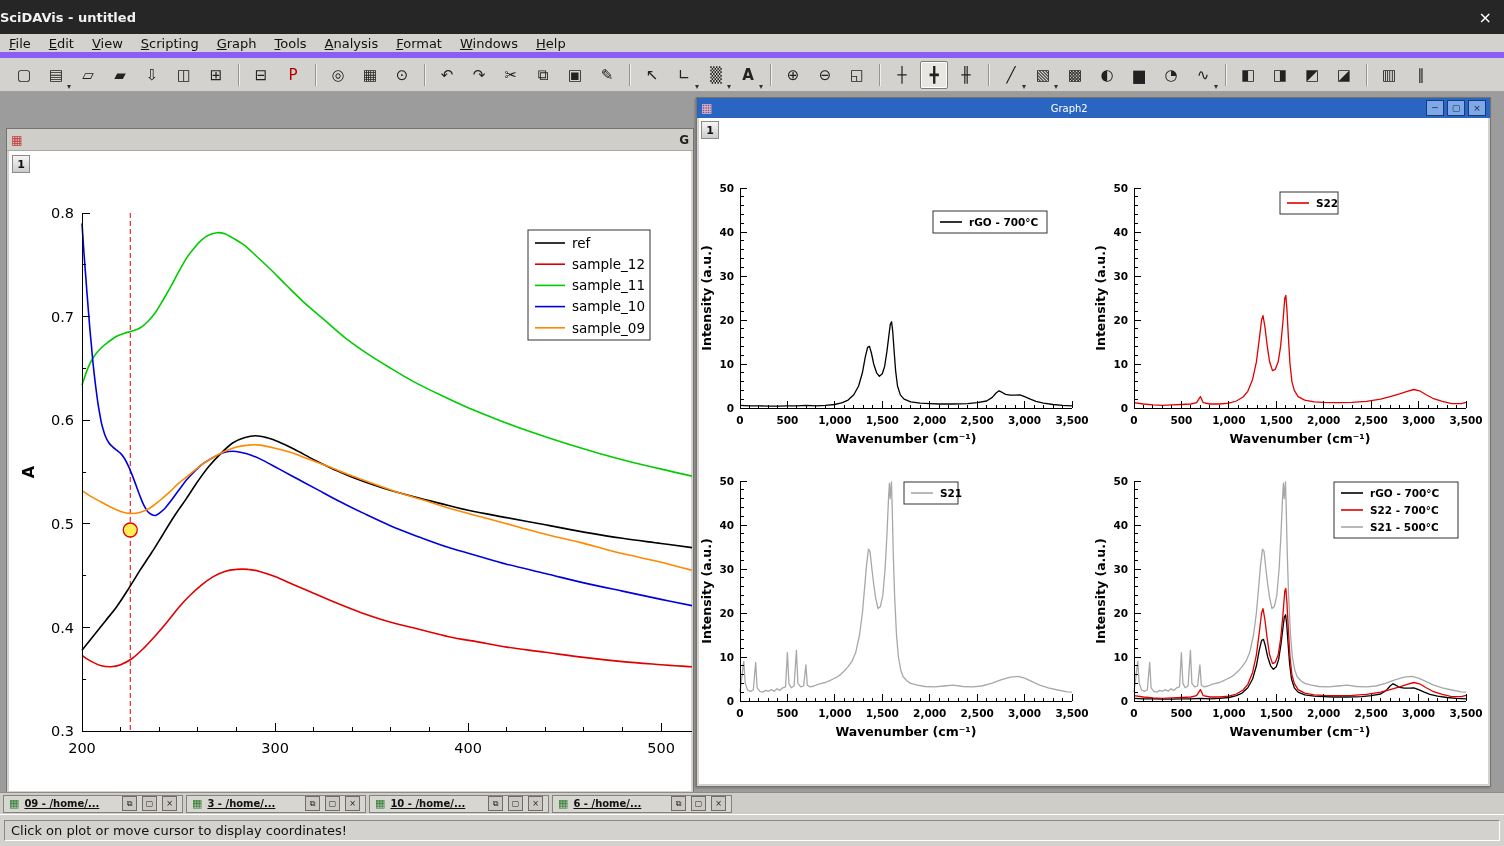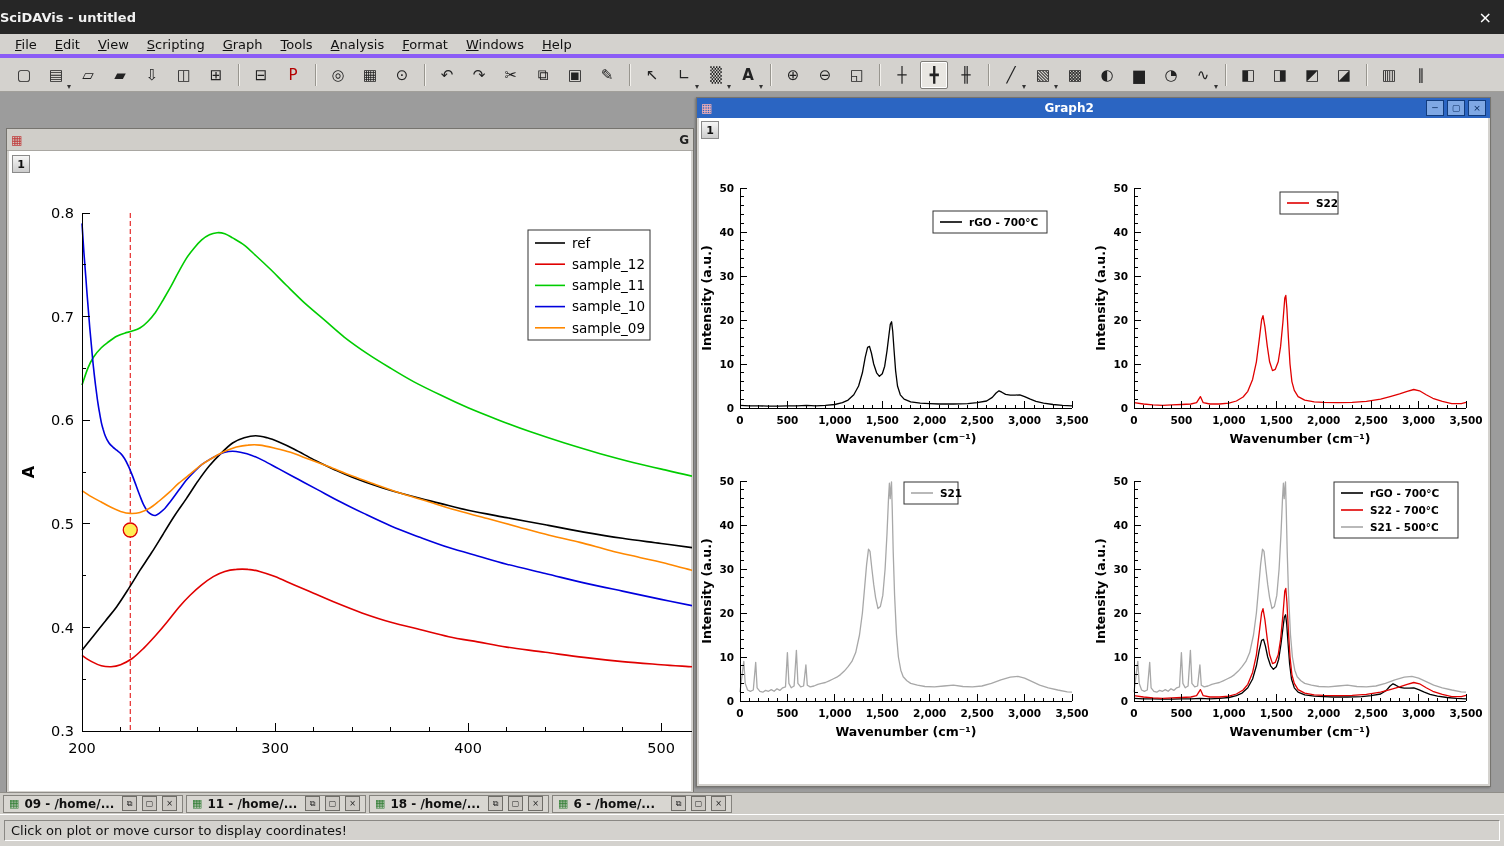--- a/index.html
+++ b/index.html
@@ -5,61 +5,61 @@
   html,body{margin:0;padding:0;background:#555;}
   #app{position:relative;width:1504px;height:846px;background:#d4d2ce;overflow:hidden;
        font-family:"DejaVu Sans","Liberation Sans",sans-serif;color:#111;}
   
   .titlebar{position:absolute;left:0;top:0;width:100%;height:34px;background:#262626;
             display:flex;align-items:center;justify-content:flex-start;}
   .titlebar .ttext{color:#f2f2f2;font-size:13px;font-weight:bold;}
   .titlebar .close{position:absolute;right:12px;top:0;height:34px;display:flex;align-items:center;
                    color:#fff;font-size:16px;}
   .menubar{position:absolute;top:34px;left:0;width:100%;height:24px;background:#d4d2ce;
-           display:flex;align-items:center;padding-left:6px;box-sizing:border-box;font-size:13px;
-           border-bottom:4px solid #8b5cf6;}
+           display:flex;align-items:center;padding-left:0;box-sizing:border-box;font-size:13px;
+           border-bottom:6px solid #8b5cf6;}
   .menu-item{padding:3px 9px;white-space:nowrap;}
   .menu-item u{text-decoration:underline;}
   .toolbar{position:absolute;top:58px;left:0;width:100%;height:34px;background:#d4d2ce;
            display:flex;align-items:center;padding-left:8px;box-sizing:border-box;
            border-bottom:1px solid #a19f9a;}
   .tb-btn{width:26px;height:26px;margin:0 2px;display:flex;align-items:center;justify-content:center;
           font-size:15px;color:#222;position:relative;border:1px solid transparent;border-radius:2px;flex:0 0 auto;}
   .tb-btn.active{background:#e9e7e2;border-color:#7f7d78;box-shadow:inset 0 0 0 1px #fff;}
   .tb-btn .dd{position:absolute;right:-2px;bottom:-3px;font-size:8px;color:#333;}
   .tb-sep{width:1px;height:22px;background:#98968f;margin:0 6px;box-shadow:1px 0 0 #f2f0ec;flex:0 0 auto;}
   
   .workspace{position:absolute;top:92px;left:0;width:100%;height:700px;background:#9c9c9c;}
   .window{position:absolute;background:#d4d2ce;border:1px solid #76746f;}
   .win-left{left:6px;top:128px;width:686px;height:664px;z-index:10;}
   .win-right{left:696px;top:97px;width:793px;height:688px;z-index:20;box-shadow:-1px 1px 2px rgba(0,0,0,.25);}
   .wtitle{display:flex;align-items:center;gap:5px;padding:0 4px;box-sizing:border-box;}
   .win-left .wtitle{height:22px;background:#d0cec9;border-bottom:1px solid #a9a7a2;}
   .win-right .wtitle{height:20px;background:#2b65c2;color:#fff;}
   .wicon{font-size:12px;color:#c03a3a;line-height:1;}
   .left-title-text{flex:1;text-align:right;font-size:12px;font-weight:bold;color:#222;overflow:hidden;white-space:nowrap;}
-  .right-title-text{flex:1;text-align:center;font-size:12px;font-weight:bold;}
+  .right-title-text{flex:1;text-align:center;font-size:10px;font-weight:normal;}
   .win-btns{display:flex;gap:3px;}
   .win-btn{width:16px;height:14px;background:#7fa8e4;border:1px solid #123c7d;color:#0a2d60;
            font-size:9px;line-height:1;display:flex;align-items:center;justify-content:center;}
   .wcontent{position:absolute;left:2px;right:2px;bottom:2px;background:#fff;}
   .win-left .wcontent{top:22px;}
   .win-right .wcontent{top:20px;}
   .layer-btn{position:absolute;width:18px;height:18px;background:linear-gradient(#f6f6f6,#cccccc);
              border:1px solid #8a8a8a;font-size:11px;font-weight:bold;display:flex;
              align-items:center;justify-content:center;box-sizing:border-box;}
   svg.chart{position:absolute;font-family:"DejaVu Sans","Liberation Sans",sans-serif;}
   
   .tabbar{position:absolute;left:0;top:792px;width:100%;height:22px;background:#cfcdc8;
           border-top:1px solid #8f8d88;display:flex;align-items:center;padding-left:3px;
           box-sizing:border-box;z-index:40;}
   .wtab{display:flex;align-items:center;gap:5px;height:18px;padding:0 5px;margin-right:3px;
         background:#d8d6d1;border:1px solid #85837e;box-sizing:border-box;width:180px;}
   .wtab .ticon{font-size:11px;color:#2e7d32;line-height:1;}
-  .wtab .tlabel{flex:1;font-size:12px;font-weight:bold;white-space:nowrap;overflow:hidden;}
+  .wtab .tlabel{flex:1;font-size:10px;font-weight:bold;white-space:nowrap;overflow:hidden;text-decoration:underline;}
   .wtab-btn{width:13px;height:13px;border:1px solid #6f6d68;background:#ccc9c4;font-size:8px;
             line-height:1;display:flex;align-items:center;justify-content:center;color:#222;}
   .statusbar{position:absolute;left:0;top:814px;width:100%;height:32px;background:#d4d2ce;z-index:40;
              border-top:1px solid #fff;}
   .status-field{margin:5px 4px;height:19px;line-height:19px;font-size:13px;padding-left:6px;
                 border:1px solid;border-color:#8a8884 #ffffff #ffffff #8a8884;color:#111;}
 </style>
 </head>
 <body>
 
@@ -658,28 +658,28 @@
   <div class="tabbar">
       <div class="wtab">
         <span class="ticon">▦</span>
         <span class="tlabel">09 - /home/...</span>
         <span class="wtab-btn">⧉</span>
         <span class="wtab-btn">▢</span>
         <span class="wtab-btn">×</span>
       </div>
       <div class="wtab">
         <span class="ticon">▦</span>
-        <span class="tlabel">11 - /home/...</span>
+        <span class="tlabel">3 - /home/...</span>
         <span class="wtab-btn">⧉</span>
         <span class="wtab-btn">▢</span>
         <span class="wtab-btn">×</span>
       </div>
       <div class="wtab">
         <span class="ticon">▦</span>
-        <span class="tlabel">18 - /home/...</span>
+        <span class="tlabel">10 - /home/...</span>
         <span class="wtab-btn">⧉</span>
         <span class="wtab-btn">▢</span>
         <span class="wtab-btn">×</span>
       </div>
       <div class="wtab">
         <span class="ticon">▦</span>
         <span class="tlabel">6 - /home/...</span>
         <span class="wtab-btn">⧉</span>
         <span class="wtab-btn">▢</span>
         <span class="wtab-btn">×</span>

